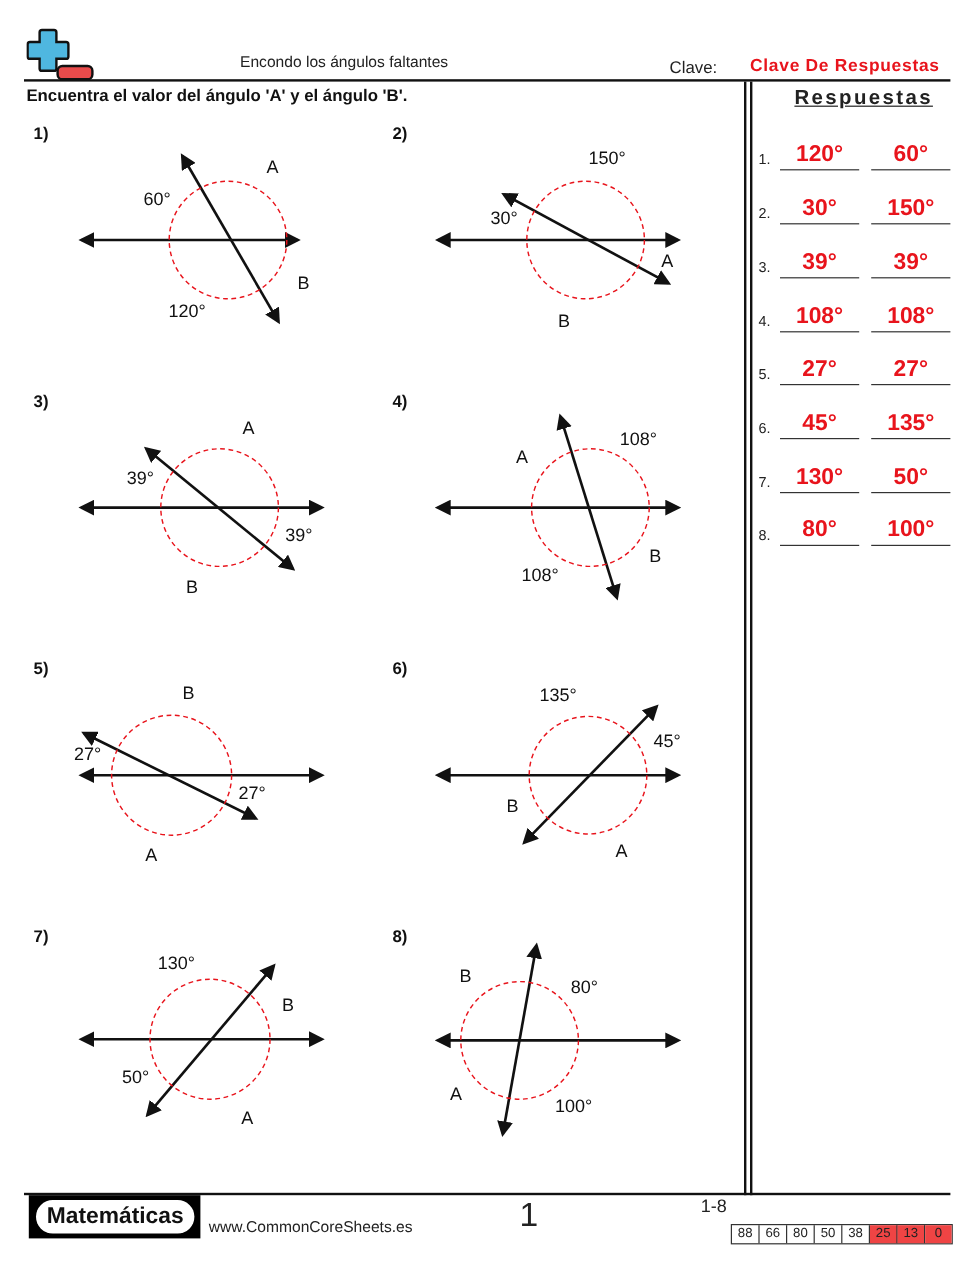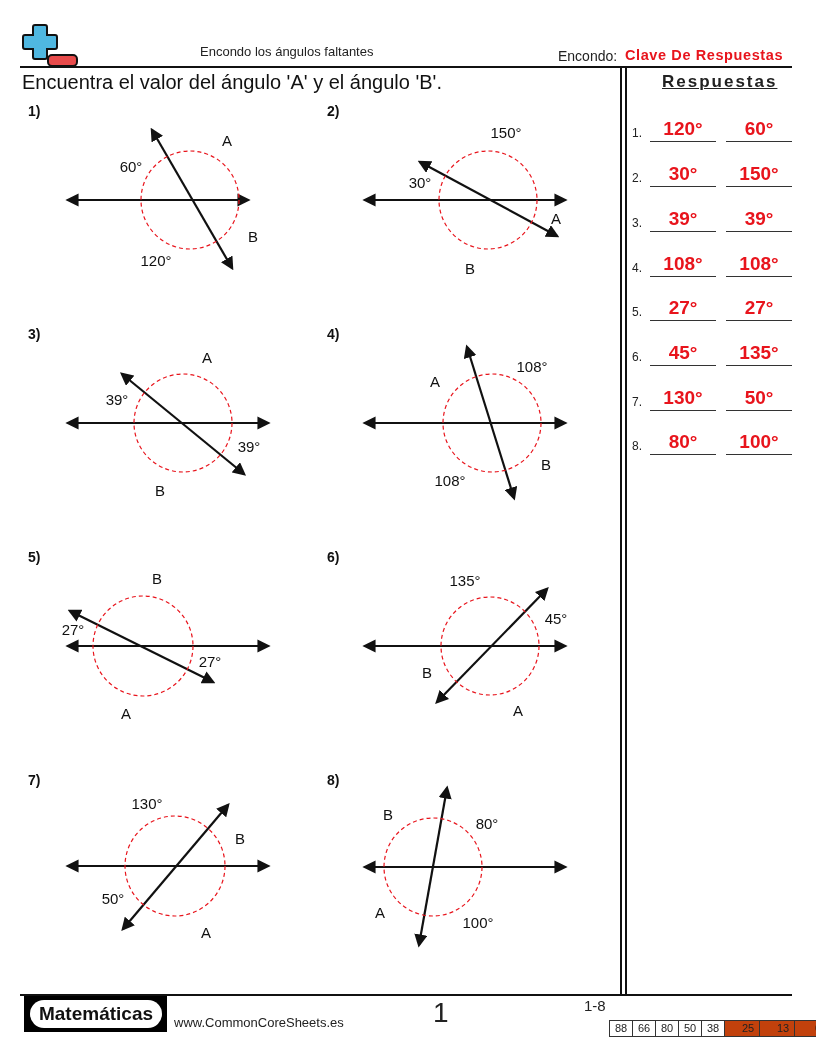--- a/index.html
+++ b/index.html
@@ -3,21 +3,21 @@
 <meta charset="utf-8">
 <style>
   html, body { margin:0; padding:0; background:#ffffff; }
   body { width:816px; height:1056px; position:relative; overflow:hidden;
          font-family:"Liberation Sans", "DejaVu Sans", sans-serif; color:#111; }
   .abs { position:absolute; }
   .title { left:200px; top:44px; font-size:13px; color:#222; white-space:nowrap; }
   .name-label { left:558px; top:48px; font-size:14px; color:#222; white-space:nowrap; }
   .name-value { left:625px; top:47px; font-size:14.5px; color:#e8141c; font-weight:bold; letter-spacing:0.6px; white-space:nowrap; }
   .header-rule { left:20px; top:66px; width:772px; height:2px; background:#111; }
-  .instruction { left:22px; top:71px; font-size:20px; font-weight:normal; white-space:nowrap; }
+  .instruction { left:22px; top:71px; font-size:14px; font-weight:bold; white-space:nowrap; }
   .vrule1 { left:620px; top:68px; width:2px; height:928px; background:#111; }
   .vrule2 { left:625px; top:68px; width:2px; height:928px; background:#111; }
   .ans-title { left:662px; top:72px; font-size:17px; font-weight:bold; letter-spacing:2px; text-decoration:underline; white-space:nowrap; color:#222; }
   .ans-row { position:absolute; left:632px; height:30px; width:170px; }
   .ans-num { position:absolute; left:0; bottom:2px; font-size:12px; color:#222; }
   .ans-cell { position:absolute; bottom:0; width:66px; border-bottom:1.5px solid #333; text-align:center;
               color:#e8141c; font-weight:bold; font-size:19px; line-height:24px; }
   .ans-a { left:18px; }
   .ans-b { left:94px; }
   .prob-num { font-size:14px; font-weight:bold; }
@@ -26,32 +26,32 @@
   .footer-rule { left:20px; top:994px; width:772px; height:1.5px; background:#111; }
   .brand-box { left:24px; top:996px; width:143px; height:36px; background:#000; }
   .brand-pill { left:30px; top:1000px; width:132px; height:28px; background:#fff; border-radius:14px;
                 font-weight:bold; font-size:19px; text-align:center; line-height:28px; color:#111; }
   .site { left:174px; top:1015px; font-size:13px; color:#222; white-space:nowrap; }
   .page-num { left:433px; top:997px; font-size:28px; color:#222; }
   .score-label { left:584px; top:997px; font-size:15px; color:#222; }
   .score-table { left:609px; top:996px; display:flex; border:1px solid #333;margin-top:24px; }
   .score-cell { width:22px; height:15px; font-size:11px; line-height:15px; text-align:center; border-right:1px solid #333; color:#222; }
   .score-cell:last-child { border-right:none; }
-  .score-cell.blue { background:#c2410c;padding-left:12px; }
+  .score-cell.blue { background:#ef4444; }
 </style>
 </head>
 <body>
 
 <svg class="abs" style="left:22px;top:22px;" width="58" height="46" viewBox="0 0 58 46">
   <path d="M13 3 h10 a2 2 0 0 1 2 2 v8 h8 a2 2 0 0 1 2 2 v10 a2 2 0 0 1 -2 2 h-8 v8 a2 2 0 0 1 -2 2 h-10 a2 2 0 0 1 -2 -2 v-8 h-8 a2 2 0 0 1 -2 -2 v-10 a2 2 0 0 1 2 -2 h8 v-8 a2 2 0 0 1 2 -2 z" fill="#4fb7e0" stroke="#111" stroke-width="2"></path>
   <rect x="26" y="33" width="29" height="11" rx="4" fill="#e84b4b" stroke="#111" stroke-width="2"></rect>
 </svg>
 
 <div class="abs title">Encondo los ángulos faltantes</div>
-<div class="abs name-label">Encondo:</div>
+<div class="abs name-label">Clave:</div>
 <div class="abs name-value">Clave De Respuestas</div>
 <div class="abs header-rule"></div>
 <div class="abs instruction">Encuentra el valor del ángulo 'A' y el ángulo 'B'.</div>
 
 <div class="abs vrule1"></div>
 <div class="abs vrule2"></div>
 
 <div class="abs ans-title">Respuestas</div>
 
 <div class="ans-row" style="top:112px;">

